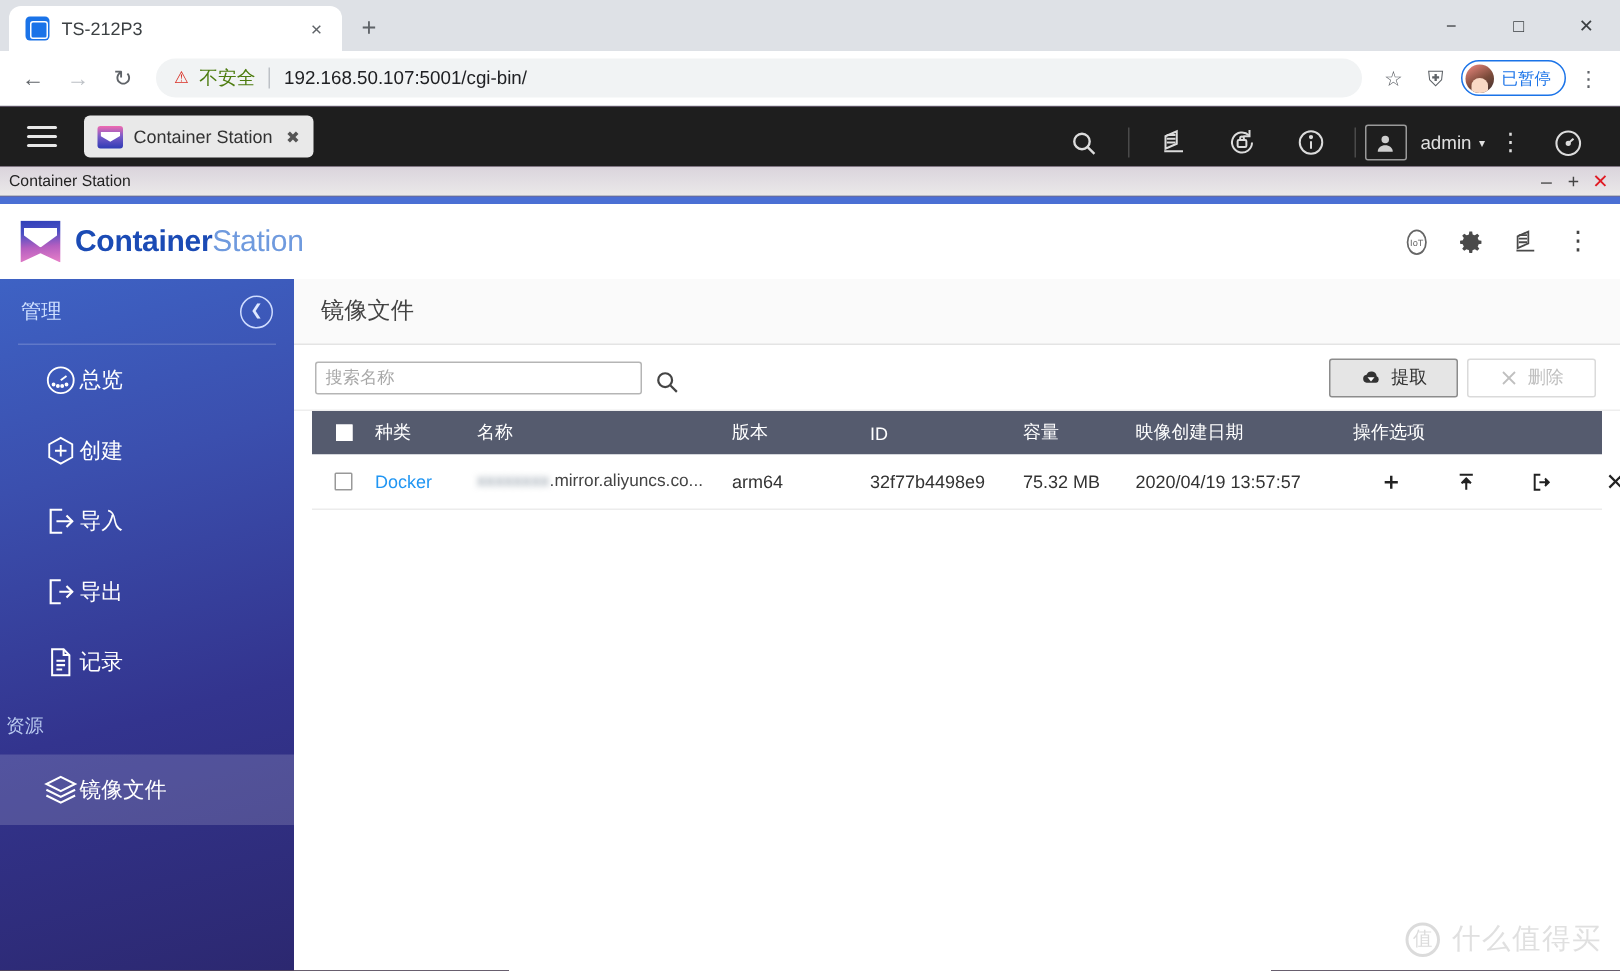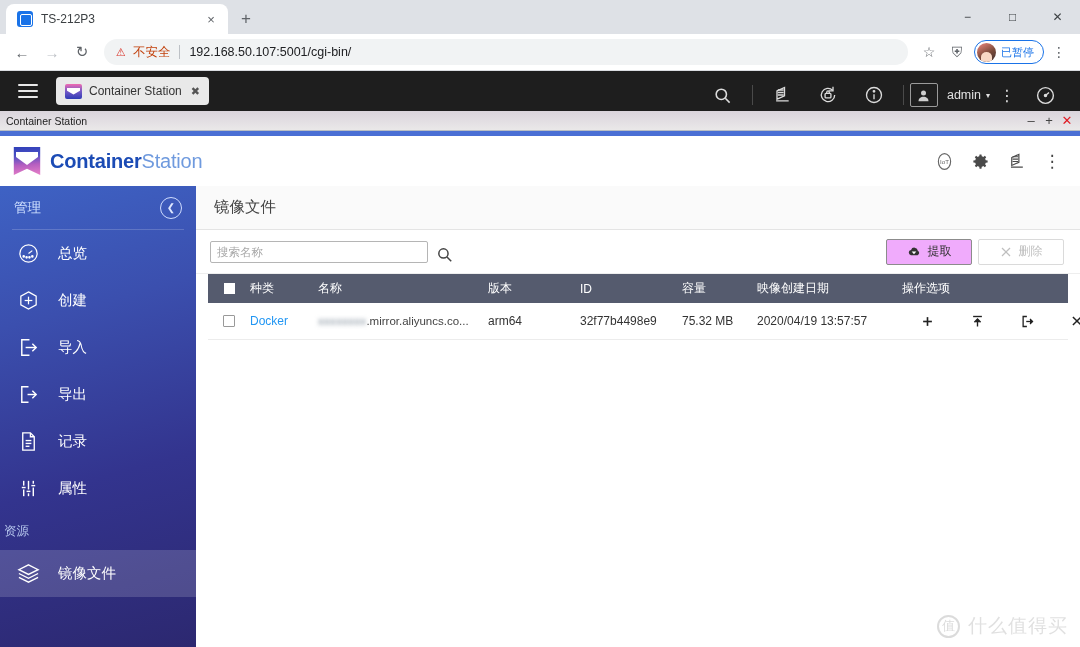--- a/index.html
+++ b/index.html
@@ -64,21 +64,21 @@
     justify-content: center; color: #5f6368; font-size: 15px;
     border-radius: 50%; cursor: pointer; flex: 0 0 auto;
   }
   .nav-btn.disabled { color: #bdc1c6; }
   .urlbar {
     flex: 1 1 auto; height: 26px; background: #f1f3f4; border-radius: 13px;
     display: flex; align-items: center; padding: 0 12px; gap: 7px;
     margin: 0 6px; font-size: 12.5px; color: #202124; cursor: text;
   }
   .warn-tri { color: #d93025; font-size: 11px; line-height: 1; }
-  .warn-text { color: #c2410c; font-size: 12.5px; }
+  .warn-text { color: #4d7c0f; font-size: 12.5px; }
   .url-sep { width: 1px; height: 14px; background: #bdc1c6; margin: 0 2px; }
   .url-text { color: #202124; font-size: 12.5px; }
   .tool-ic {
     width: 26px; height: 26px; display: flex; align-items: center;
     justify-content: center; color: #5f6368; font-size: 14px;
     border-radius: 50%; cursor: pointer; flex: 0 0 auto;
   }
   .profile-chip {
     display: flex; align-items: center; gap: 5px;
     border: 1px solid #1a73e8; border-radius: 13px; height: 24px;
@@ -202,22 +202,22 @@
     font-size: 13.5px; color: #cfe0ff; position: relative;
   }
   .side-head-label { flex: 1 1 auto; }
   .collapse-btn {
     width: 22px; height: 22px; border: 1.4px solid #cfdcff; border-radius: 50%;
     display: flex; align-items: center; justify-content: center;
     color: #dfe8ff; font-size: 10px; cursor: pointer;
   }
   .side-div { height: 1px; background: rgba(255,255,255,0.18); margin: 0 12px; }
   .side-item {
-    height: 47px; display: flex; align-items: center; gap: 18px;
-    padding-left: 16px; font-size: 14.5px; color: #fff; cursor: pointer;
+    height: 47px; display: flex; align-items: center; gap: 1px;
+    padding-left: 28px; font-size: 14.5px; color: #fff; cursor: pointer;
   }
   .side-item.active { background: rgba(255,255,255,0.16); }
   .side-ico {
     width: 24px; height: 24px; flex: 0 0 auto;
     display: flex; align-items: center; justify-content: center;
   }
   .side-section {
     height: 38px; display: flex; align-items: center; padding-left: 4px;
     font-size: 12.5px; color: #b9c9ef;
   }
@@ -235,21 +235,21 @@
   .search-wrap { display: flex; align-items: flex-end; gap: 8px; }
   .search-input {
     width: 218px; height: 22px; border: 1px solid #b5b5b5; border-radius: 2px;
     font-size: 11.5px; padding: 0 6px; color: #333; outline: none;
     font-family: "Liberation Sans", sans-serif; background: #fff;
   }
   .search-input::placeholder { color: #a8a8a8; }
   .search-go { color: #444; cursor: pointer; display: flex; align-items: center; }
   .tb-spacer { flex: 1 1 auto; }
   .btn {
-    height: 26px; min-width: 86px; border: 1px solid #8c8c8c; background: #f0abfc;
+    height: 26px; min-width: 86px; border: 1px solid #8c8c8c; background: #e5e5e5;
     border-radius: 2px; display: flex; align-items: center; justify-content: center;
     gap: 7px; font-size: 12px; color: #333; cursor: pointer; padding: 0 10px;
   }
   .btn.disabled { border-color: #dadada; color: #bfbfbf; cursor: default; background:#fff; }
 
   .tbl-head {
     height: 29px; background: #555b6e; display: flex; align-items: center;
     color: #fff; font-size: 12px; margin: 0 12px;
   }
   .row {
@@ -501,36 +501,20 @@
                 <path d="M6 3h8l4 4v14H6z"></path>
                   <polyline points="14,3 14,7 18,7"></polyline>
                 <line x1="9" y1="11" x2="15" y2="11"></line>
                   <line x1="9" y1="14" x2="15" y2="14"></line>
                   <line x1="9" y1="17" x2="13" y2="17"></line>
               </svg>
             </span>
             <span>记录</span>
           </div>
 
-          <div class="side-item">
-            <span class="side-ico">
-              <svg width="23" height="23" viewBox="0 0 24 24" fill="none" stroke="#fff" stroke-width="1.5">
-                <line x1="7" y1="4" x2="7" y2="9"></line>
-                  <line x1="7" y1="13" x2="7" y2="20"></line>
-                  <line x1="5" y1="11" x2="9" y2="11"></line>
-                <line x1="12" y1="4" x2="12" y2="13"></line>
-                  <line x1="12" y1="17" x2="12" y2="20"></line>
-                  <line x1="10" y1="15" x2="14" y2="15"></line>
-                <line x1="17" y1="4" x2="17" y2="7"></line>
-                  <line x1="17" y1="11" x2="17" y2="20"></line>
-                  <line x1="15" y1="9" x2="19" y2="9"></line>
-              </svg>
-            </span>
-            <span>属性</span>
-          </div>
 
           <div class="side-section">资源</div>
 
           <div class="side-item active">
             <span class="side-ico">
               <svg width="23" height="23" viewBox="0 0 24 24" fill="none" stroke="#fff" stroke-width="1.4">
                 <polygon points="12,3 22,8 12,13 2,8"></polygon>
                   <polyline points="2,12 12,17 22,12"></polyline>
                   <polyline points="2,16 12,21 22,16"></polyline>
               </svg>

